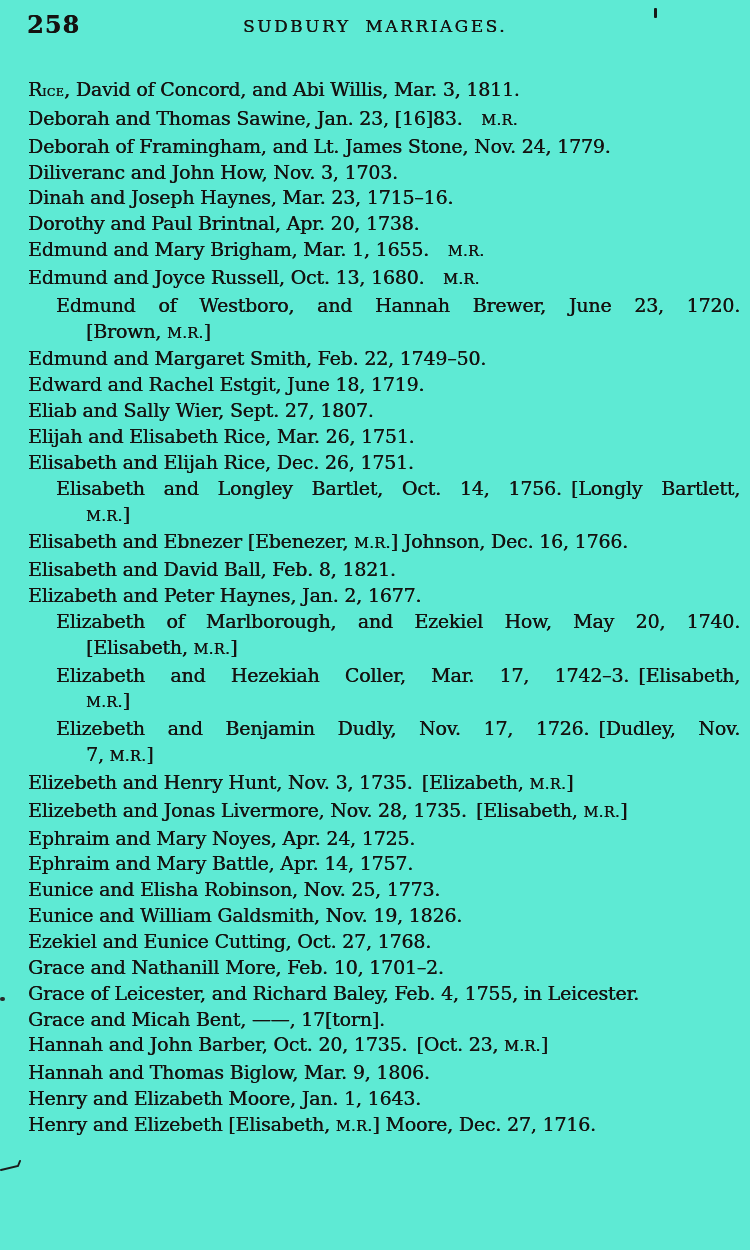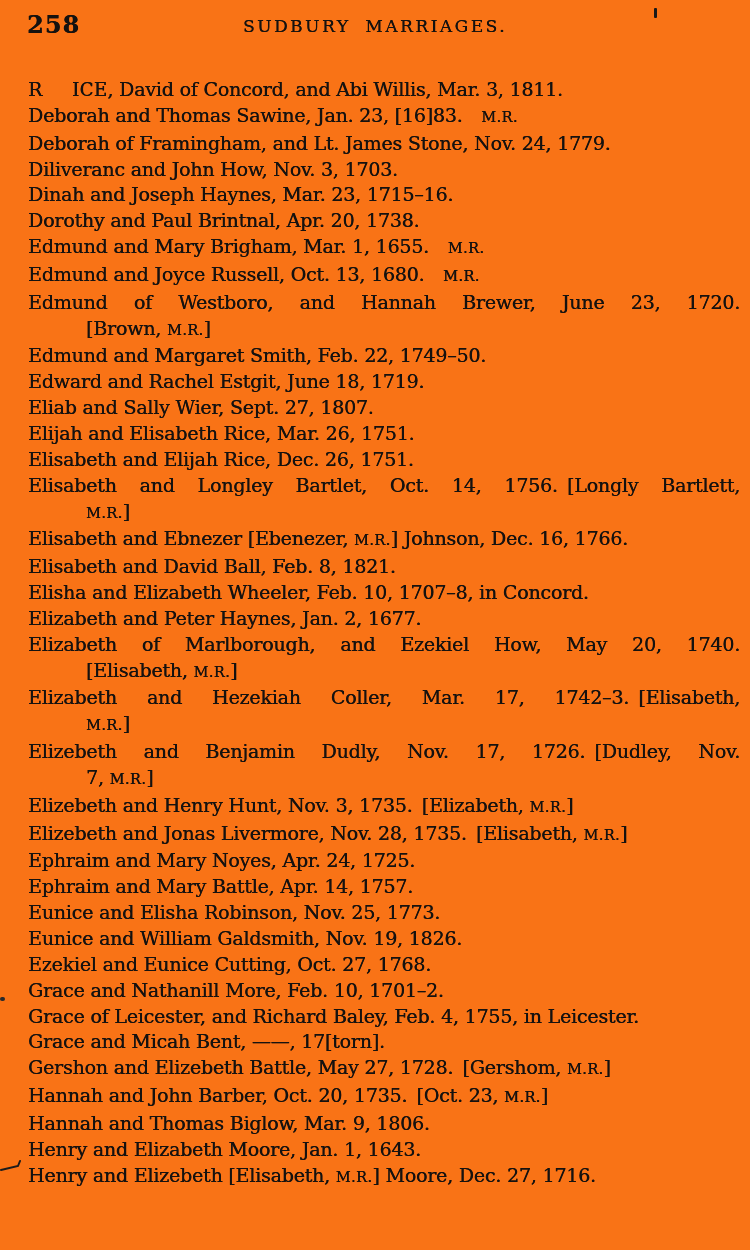--- a/index.html
+++ b/index.html
@@ -6,21 +6,21 @@
   html, body { margin: 0; padding: 0; }
   body {
     width: 750px; height: 1250px;
     background: #ffffff;
     font-family: "DejaVu Serif", serif;
     color: #151210;
   }
   .page {
     position: relative;
     width: 750px; height: 1250px;
-    background: #f97316;
+    background: #5eead4;
     overflow: hidden;
   }
   
   .folio {
     position: absolute; left: 27px; top: 10px;
     font-size: 24px; font-weight: bold;
     letter-spacing: 1px;
     text-shadow: 0.3px 0 0 currentColor;
   }
   .running-head {
@@ -38,32 +38,32 @@
     line-height: 25.85px;
     letter-spacing: -0.2px;
     text-shadow: 0.35px 0 0 currentColor;
   }
   .entry { margin: 0; padding: 0; }
   .line { display: block; white-space: nowrap; }
   .line.fill {
     white-space: normal;
     text-align: justify;
     text-align-last: justify;
+    margin-left: 28px;
   }
   .line.cont { padding-left: 58px; }
   .mr {
     font-size: 14.5px;
     letter-spacing: 0.4px;
   }
   .lead-initial { }
   .lead-rest {
-    font-size: 18px;
+    font-size: 11px;
     text-transform: uppercase;
     letter-spacing: 0.4px;
-    margin-left: 30px;
   }
   
   .tick-mark {
     position: absolute; left: 654px; top: 8px;
     width: 3px; height: 10px;
     background: #191919; border-radius: 1px;
   }
   .margin-dot {
     position: absolute; left: 0px; top: 997px;
     width: 5px; height: 4px;
@@ -133,23 +133,20 @@
         <span class="line fill">Elisabeth and Longley Bartlet, Oct. 14, 1756. [Longly Bartlett,</span>
         <span class="line cont"><span class="mr">M.R.</span>]</span>
       </p>
       <p class="entry">
         <span class="line">Elisabeth and Ebnezer [Ebenezer, <span class="mr">M.R.</span>] Johnson, Dec. 16, 1766.</span>
       </p>
       <p class="entry">
         <span class="line">Elisabeth and David Ball, Feb. 8, 1821.</span>
       </p>
       <p class="entry">
-        <span class="line">Elisha and Elizabeth Wheeler, Feb. 10, 1707–8, in Concord.</span>
-      </p>
-      <p class="entry">
         <span class="line">Elizabeth and Peter Haynes, Jan. 2, 1677.</span>
       </p>
       <p class="entry">
         <span class="line fill">Elizabeth of Marlborough, and Ezekiel How, May 20, 1740.</span>
         <span class="line cont">[Elisabeth, <span class="mr">M.R.</span>]</span>
       </p>
       <p class="entry">
         <span class="line fill">Elizabeth and Hezekiah Coller, Mar. 17, 1742–3. [Elisabeth,</span>
         <span class="line cont"><span class="mr">M.R.</span>]</span>
       </p>
@@ -179,23 +176,20 @@
         <span class="line">Ezekiel and Eunice Cutting, Oct. 27, 1768.</span>
       </p>
       <p class="entry">
         <span class="line">Grace and Nathanill More, Feb. 10, 1701–2.</span>
       </p>
       <p class="entry">
         <span class="line">Grace of Leicester, and Richard Baley, Feb. 4, 1755, in Leicester.</span>
       </p>
       <p class="entry">
         <span class="line">Grace and Micah Bent, ——, 17[torn].</span>
-      </p>
-      <p class="entry">
-        <span class="line">Gershon and Elizebeth Battle, May 27, 1728. [Gershom, <span class="mr">M.R.</span>]</span>
       </p>
       <p class="entry">
         <span class="line">Hannah and John Barber, Oct. 20, 1735. [Oct. 23, <span class="mr">M.R.</span>]</span>
       </p>
       <p class="entry">
         <span class="line">Hannah and Thomas Biglow, Mar. 9, 1806.</span>
       </p>
       <p class="entry">
         <span class="line">Henry and Elizabeth Moore, Jan. 1, 1643.</span>
       </p>

